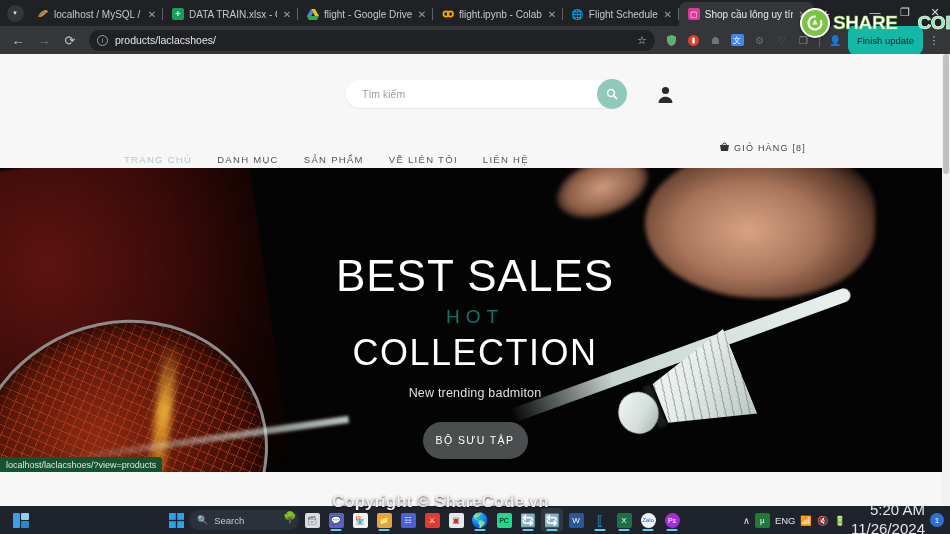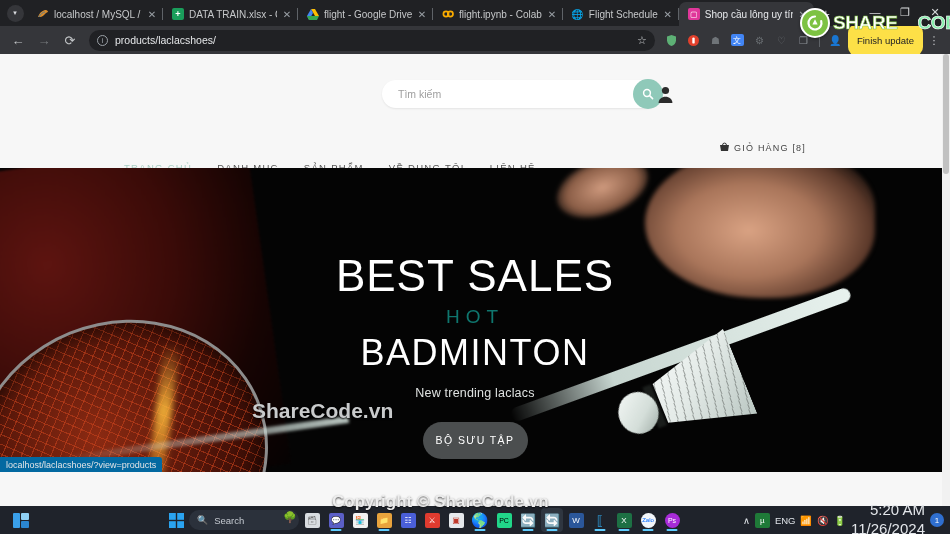--- a/index.html
+++ b/index.html
@@ -58,56 +58,56 @@
     width:11px;height:11px;border-radius:50%;border:1px solid #9aa0a6;color:#9aa0a6;
     font-size:8px;display:flex;align-items:center;justify-content:center;flex:0 0 11px;
   }
   .omnibox .url { flex:1; white-space:nowrap; overflow:hidden; }
   .omnibox .star { color:#c3c6c8; font-size:11px; }
   .tbicons { display:flex; align-items:center; gap:3px; padding-right:2px; }
   .tbicon { width:19px;height:19px;display:flex;align-items:center;justify-content:center;
     font-size:10px; color:#b6babd; border-radius:50%; }
   .tbdivider { width:1px;height:14px;background:#5f6368;margin:0 3px; }
   .finishbtn {
-    background:#fde047; color:#202124; font-size:9.5px; height:18px;
+    background:#14b8a6; color:#202124; font-size:9.5px; height:18px;
     border-radius:9px; padding:16px 9px; display:flex;align-items:center;
     white-space:nowrap;
   }
   .kebab { width:16px;height:19px;display:flex;align-items:center;justify-content:center;
     color:#c3c6c8;font-size:11px; }
 
   
   .page { position:relative; width:950px; height:452px; background:#f7f7f7; overflow:hidden; }
   .page-scroll { position:absolute; right:0; top:0; width:8px; height:452px; background:#f1f1f1; z-index:30;}
   .page-scroll .thumb { position:absolute; top:0; left:1px; width:6px; height:120px; background:#c1c1c1; border-radius:3px; }
 
   .site-header { height:114px; background:#f7f7f7; position:relative; }
   .logo-wrap { position:absolute; left:124px; top:2px; width:88px; text-align:center; }
   .logo-mark { height:62px; position:relative; }
   .logo-text { font-size:8px; letter-spacing:2.2px; color:#222; font-weight:bold;
     font-family:"Liberation Serif", serif; }
 
-  .search-wrap { position:absolute; left:382px; top:26px; width:278px; height:28px; }
+  .search-wrap { position:absolute; left:346px; top:26px; width:278px; height:28px; }
   .search-input {
     width:100%; height:28px; border-radius:14px; border:none; background:#fff;
     padding:0 40px 0 16px; font-size:10.5px; color:#333;
     font-family:"Liberation Sans", sans-serif; outline:none;
     box-shadow:0 1px 2px rgba(0,0,0,.08);
   }
   .search-input::placeholder { color:#9e9e9e; }
   .search-btn {
     position:absolute; right:-3px; top:-1px; width:30px; height:30px; border-radius:50%;
     background:#8fc9b9; display:flex;align-items:center;justify-content:center;
     color:#fff; font-size:12px; border:none;
   }
   .user-icon { position:absolute; left:652px; top:26px; width:26px;height:28px;
     display:flex;align-items:center;justify-content:center; }
 
   .nav-row { position:absolute; left:0; top:84px; width:100%; height:30px; }
-  .nav { position:absolute; left:124px; top:16px; display:flex; gap:25px; align-items:center; height:26px; }
+  .nav { position:absolute; left:124px; top:8px; display:flex; gap:25px; align-items:center; height:26px; }
   .nav a { font-size:9.5px; letter-spacing:1.3px; color:#555; text-decoration:none; white-space:nowrap; }
   .nav a.active { color:#a9cfc4; }
   .cart { position:absolute; right:144px; top:3px; font-size:9px; letter-spacing:1.2px; color:#444;
     display:flex; align-items:center; gap:4px; }
 
   .promo {
     height:34px; background:#a5cec2; color:#fff; display:flex;
     align-items:center; justify-content:center;
     font-size:11px; letter-spacing:.6px;
   }
@@ -197,21 +197,21 @@
   .h-sub { font-size:12.5px; color:#dfe2e1; margin-top:12px; letter-spacing:.2px; }
   .hero-btn {
     margin:22px auto 0; width:105px; height:37px; border-radius:19px;
     background:rgba(120,124,126,.62); border:none;
     color:#fff; font-size:10.5px; letter-spacing:1.4px;
     display:flex; align-items:center; justify-content:center;
     font-family:"Liberation Sans", sans-serif;
   }
 
   .statusbar {
-    position:absolute; left:0; bottom:0; height:15px; background:#0369a1;
+    position:absolute; left:0; bottom:0; height:15px; background:#14532d;
     color:#e2e4e6; font-size:9px; display:flex; align-items:center;
     padding:0 6px; border-radius:0 3px 0 0; z-index:20;
   }
 
   .copyright-wm {
     position:absolute; left:332px; top:492px; z-index:60;
     font-size:17px; font-weight:bold; color:#ededed;
     font-family:"Liberation Sans", sans-serif;
     text-shadow:0 1px 2px rgba(0,0,0,.7);
   }
@@ -396,21 +396,21 @@
           <circle cx="9.5" cy="5.5" r="3.6" fill="#2b2b2b"></circle>
           <path d="M2.6 18c0-3.8 3.1-6.2 6.9-6.2s6.9 2.4 6.9 6.2z" fill="#2b2b2b"></path>
         </svg>
       </div>
 
       <div class="nav-row">
         <nav class="nav">
           <a class="active" href="#">TRANG CHỦ</a>
           <a href="#">DANH MỤC</a>
           <a href="#">SẢN PHẨM</a>
-          <a href="#">VỀ DỤNG TÔI</a>
+          <a href="#">VỀ LIÊN TÔI</a>
           <a href="#">LIÊN HỆ</a>
         </nav>
         <div class="cart">
           <span>
             <svg width="11" height="11" viewBox="0 0 11 11">
                 <path d="M1 4h9l-1 6H2z" fill="#333"></path>
                 <path d="M3.6 4a1.9 1.9 0 013.8 0" fill="none" stroke="#333" stroke-width="1"></path>
               </svg>
           </span>
           <span>GIỎ HÀNG [8]</span>
@@ -429,26 +429,25 @@
         <div class="shaft"></div>
         <div class="shaft2"></div>
         <div class="shuttle">
           <div class="skirt"></div>
           <div class="band"></div>
           <div class="cork"></div>
         </div>
       </div>
 
       <div class="hero-inner">
-        <div class="watermark-sharecode">ShareCode.vn</div>
         <div class="hero-center">
           <div class="h-best">BEST SALES</div>
           <div class="h-hot">HOT</div>
-          <div class="h-coll">BADMINTON</div>
-          <div class="h-sub">New trending laclacs</div>
+          <div class="h-coll">COLLECTION</div>
+          <div class="h-sub">New trending badmiton</div>
           <button class="hero-btn">BỘ SƯU TẬP</button>
         </div>
       </div>
 
       <div class="statusbar">localhost/laclacshoes/?view=products</div>
     </div>
   </div>
 
   <div class="sharecode-wm">
     <div class="sc-circle">

